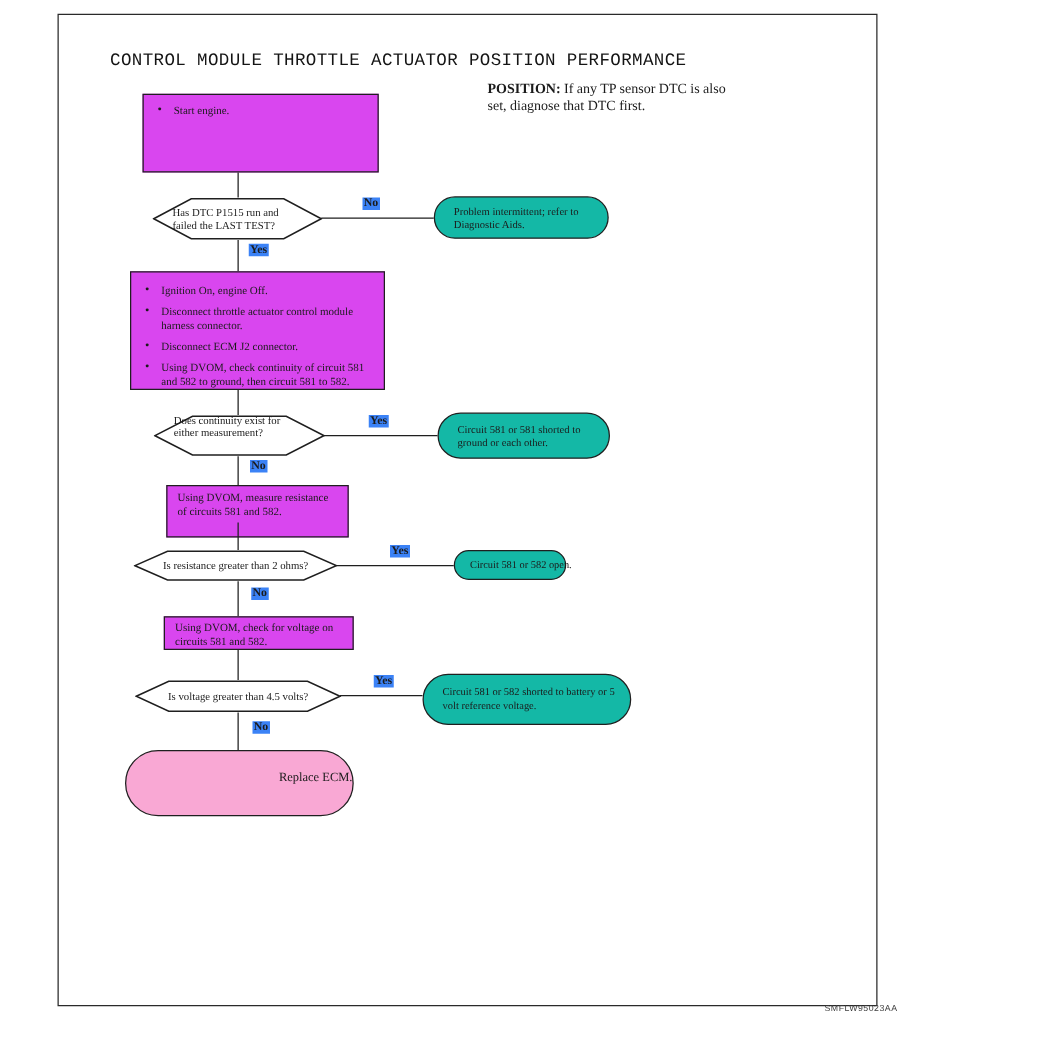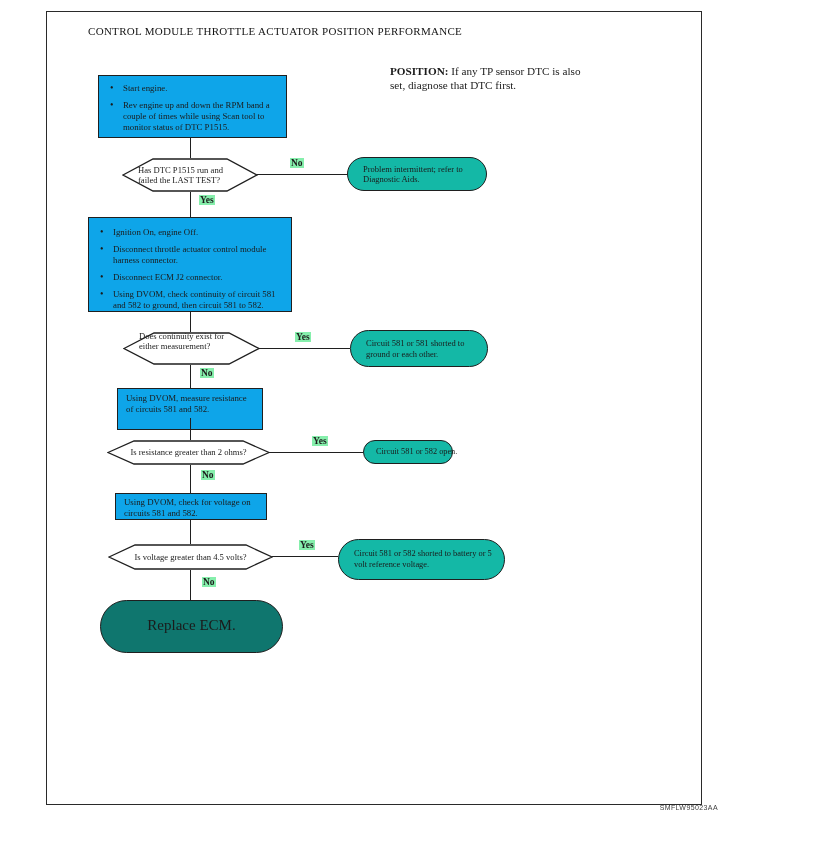--- a/index.html
+++ b/index.html
@@ -14,42 +14,43 @@
   }
   .page-border {
     position: absolute;
     left: 46px; top: 11px;
     width: 654px; height: 792px;
     border: 1.3px solid #2a2a2a;
     background: #fff;
   }
   .page-title {
     position: absolute;
-    left: 88px; top: 25px;
-    font-family: Liberation Serif, serif;
-    font-size: 11px;
+    left: 88px; top: 41px;
+    font-family: Liberation Mono, monospace;
+    font-size: 14px;
     letter-spacing: 0.3px;
     color: #141414;
     white-space: nowrap;
   }
   .important-note {
     position: absolute;
     left: 390px; top: 65px;
     width: 200px;
     font-size: 11.2px;
     line-height: 1.22;
   }
   .important-note .imp-label { font-weight: bold; }
   .node-rect {
     position: absolute;
     border: 1.2px solid #1f1f1f;
-    background: #0ea5e9;
+    background: #d946ef;
     box-sizing: border-box;
     font-size: 8.8px;
     line-height: 11px;
+    margin-left: 16px;
   }
   .bullet-list { padding: 7px 6px 0 10px; }
   .bullet-item { position: relative; padding-left: 14px; margin-bottom: 6px; }
   .bullet-item::before {
     content: "•";
     position: absolute;
     left: 1px; top: -1px;
     font-size: 10px;
   }
   .plain-box { padding: 4px 6px 0 8px; }
@@ -71,33 +72,33 @@
     box-sizing: border-box;
     display: flex; align-items: center;
     font-size: 8.5px; line-height: 10.5px;
     padding-left: 15px; padding-right: 8px;
   }
   .oval.nowrap { white-space: nowrap; padding-left: 12px; font-size: 8.3px; }
   .terminal {
     position: absolute;
     border: 1.6px solid #1f1f1f;
     border-radius: 27px;
-    background: #0f766e;
-    box-sizing: border-box;
-    text-align: center;
-    font-size: 15px;
+    background: #f9a8d4;
+    box-sizing: border-box;
+    text-align: right;
+    font-size: 10px;
     padding-top: 16px;
   }
   .vline { position: absolute; width: 1.2px; background: #1f1f1f; }
   .hline { position: absolute; height: 1.2px; background: #1f1f1f; }
   .edge-label {
     position: absolute;
     font-size: 9.5px;
     font-weight: 600;
-    background: #86efac;
+    background: #3b82f6;
     padding: 0 1px;
   }
   .figure-code {
     position: absolute;
     left: 620px; top: 804px;
     width: 98px;
     text-align: right;
     font-family: "Liberation Sans", sans-serif;
     font-size: 7px;
     letter-spacing: 0.4px;
@@ -114,21 +115,20 @@
   <div class="page-title">CONTROL MODULE THROTTLE ACTUATOR POSITION PERFORMANCE</div>
 
   <div class="important-note">
     <span class="imp-label">POSITION:</span>
     <span>If any TP sensor DTC is also set, diagnose that DTC first.</span>
   </div>
 
   <div class="node-rect" style="left:98px; top:75px; width:189px; height:63px;">
     <div class="bullet-list">
       <div class="bullet-item">Start engine.</div>
-      <div class="bullet-item">Rev engine up and down the RPM band a couple of times while using Scan tool to monitor status of DTC P1515.</div>
     </div>
   </div>
 
   <div class="vline" style="left:190px; top:138px; height:20px;"></div>
 
   <div class="decision" style="left:122px; top:158px; width:136px; height:34px;">
     <svg width="136" height="34" viewBox="0 0 136 34">
       <polygon points="1,17 31,1 105,1 135,17 105,33 31,33" fill="#ffffff" stroke="#1f1f1f" stroke-width="1.3"></polygon>
     </svg>
     <div class="decision-text" style="padding-left:16px; padding-right:22px;">Has DTC P1515 run and failed the LAST TEST?</div>

